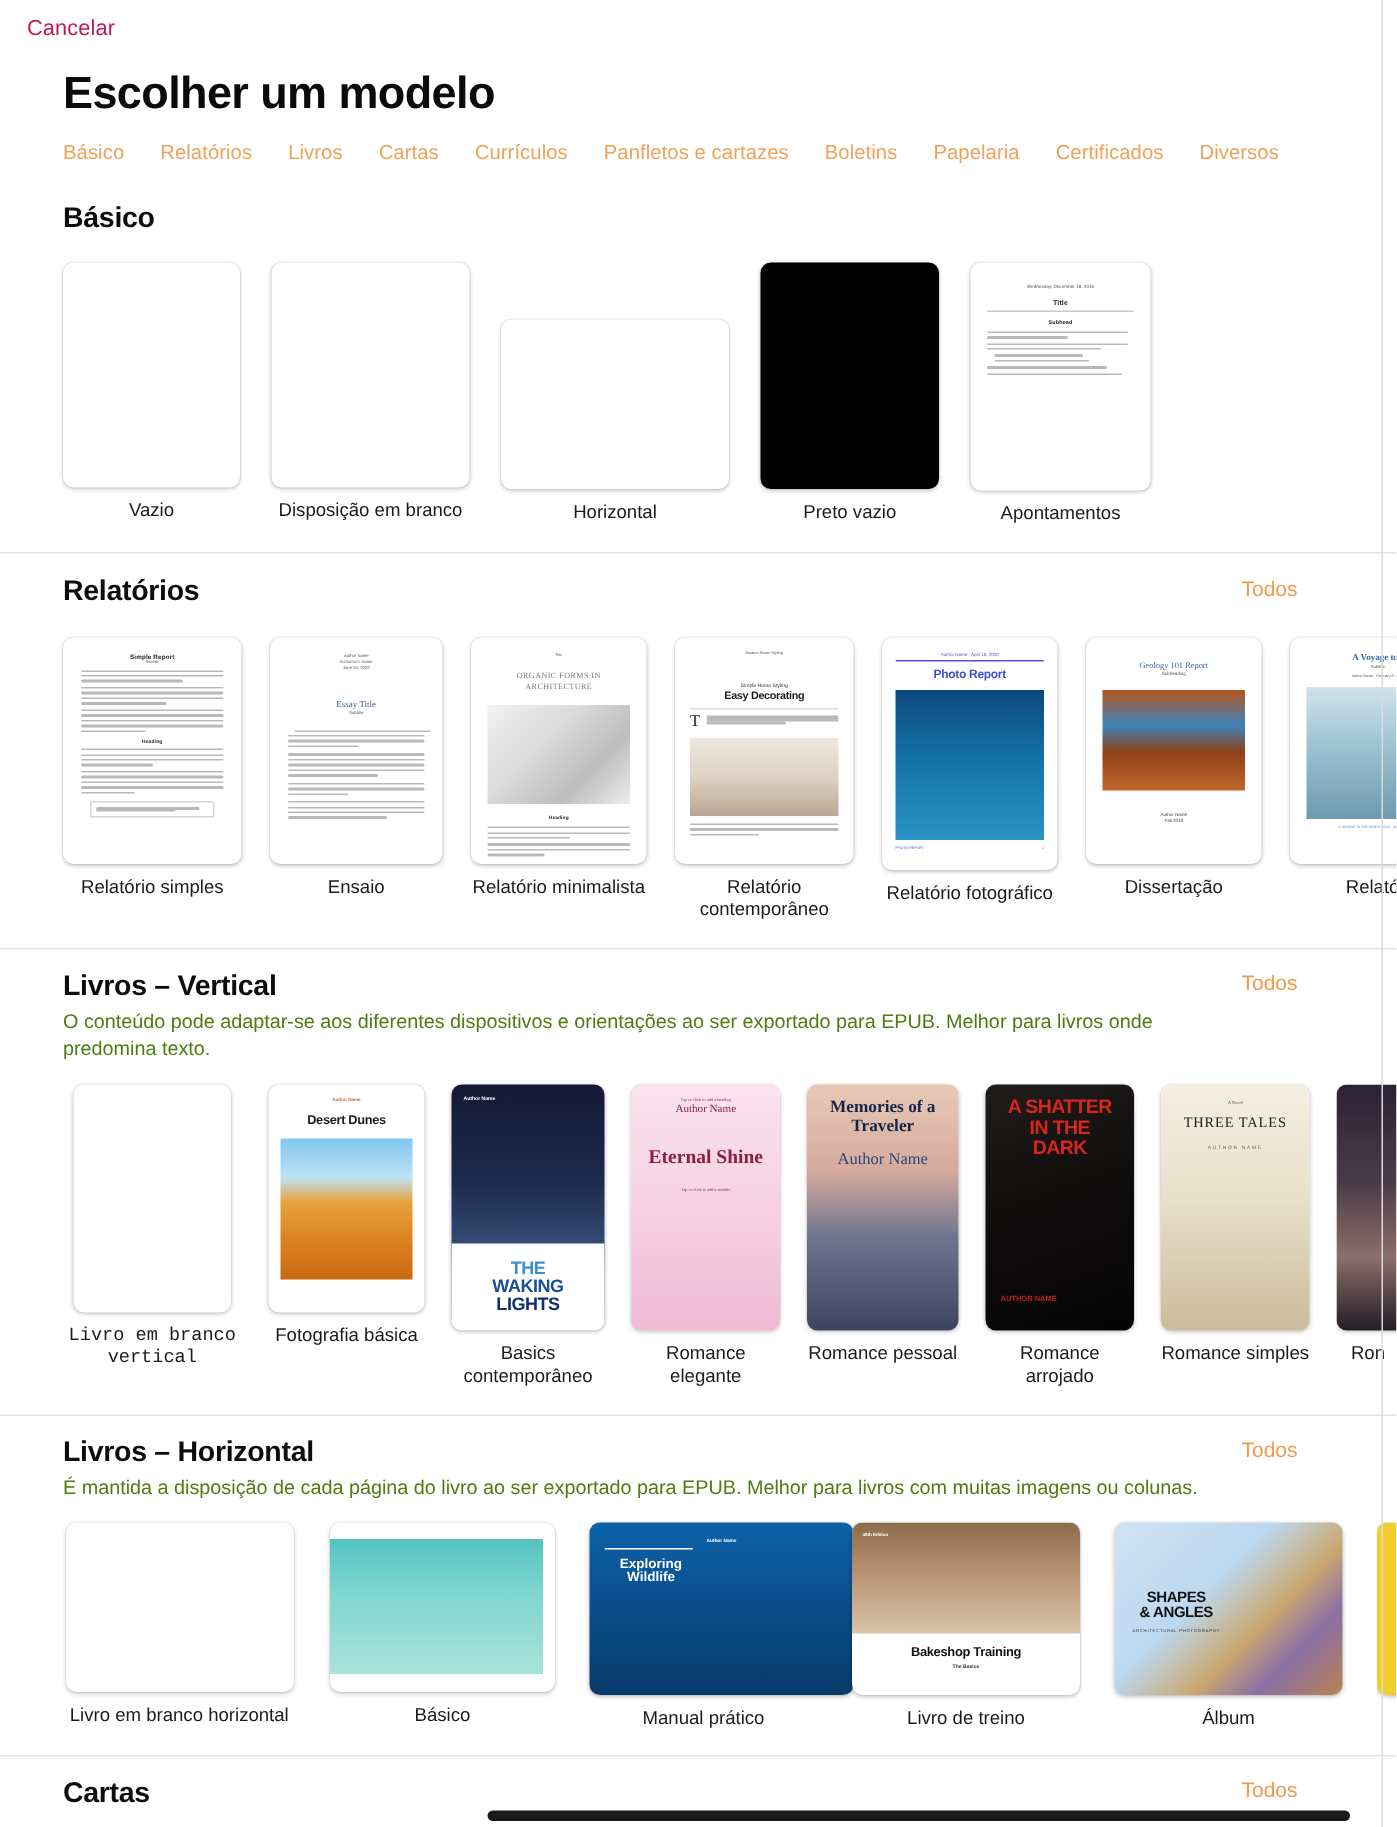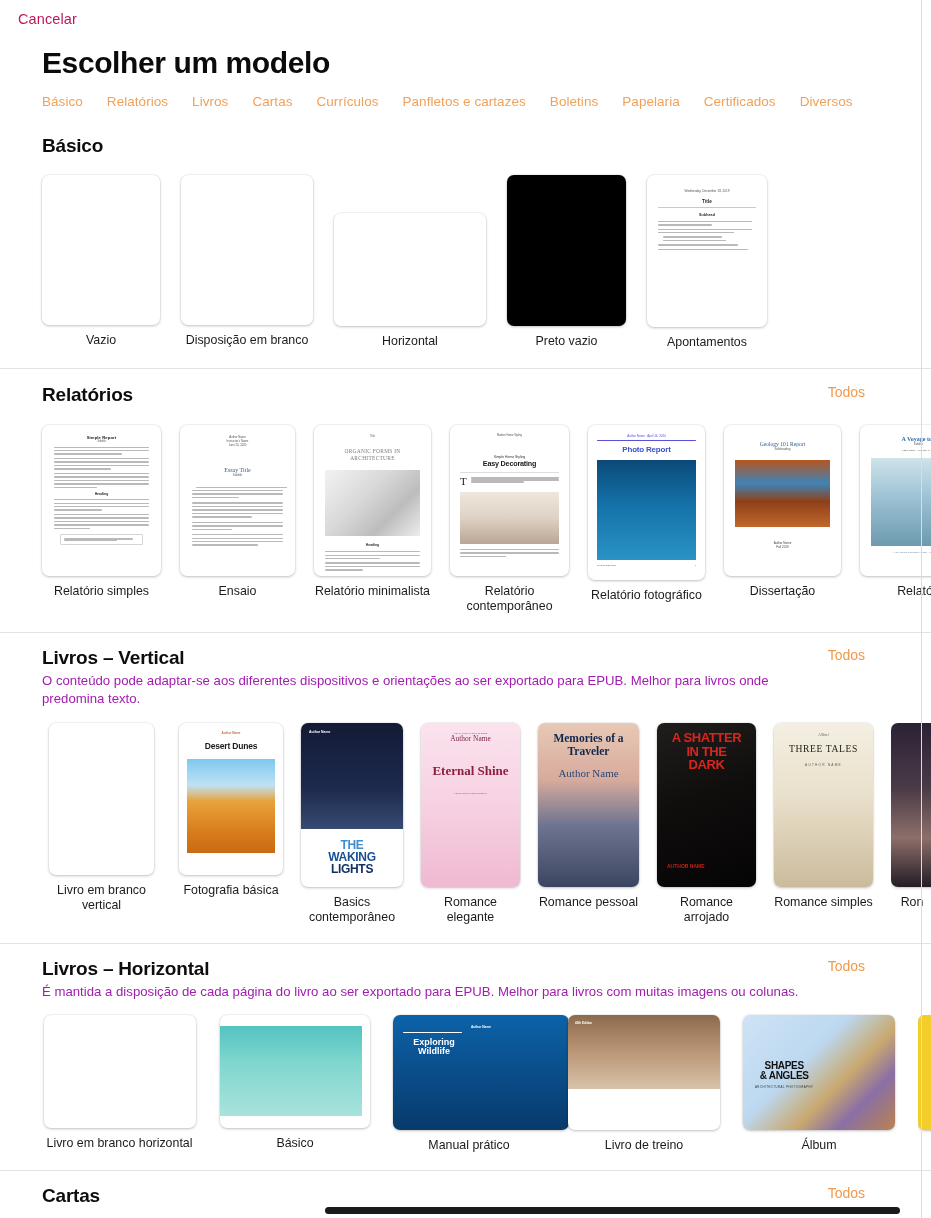--- a/index.html
+++ b/index.html
@@ -40,21 +40,21 @@
   .scroll-area { position: relative; }
   .section { position: relative; padding: 0 0 0 0; }
   .section-inner { padding-left: 42px; padding-right: 10px; }
   .sec-divider { height: 1px; background: #e3e3e3; width: 100%; }
   .sec-head {
     display: flex; align-items: flex-start; justify-content: space-between;
     padding-right: 56px;
   }
   .sec-title { font-size: 19px; font-weight: bold; color: #0d0d0d; letter-spacing: -.2px; }
   .sec-all { font-size: 14px; color: #F2994A; cursor: pointer; white-space: nowrap; }
-  .sec-desc { font-size: 13.2px; color: #a21caf; line-height: 1.42; max-width: 790px; margin-top: 3px; }
+  .sec-desc { font-size: 13.2px; color: #4d7c0f; line-height: 1.42; max-width: 790px; margin-top: 3px; }
 
   .row { display: flex; align-items: flex-start; gap: 0; margin-top: 13px; }
   .tpl { flex: 0 0 auto; text-align: center; }
   .tpl-label {
     font-size: 12.4px; color: #1b1b1b; margin-top: 8px; line-height: 1.25;
     width: 100%; word-wrap: break-word;
   }
   .thumb {
     background: #fff; border-radius: 7px;
     box-shadow: 0 1px 3px rgba(0,0,0,.22), 0 0 0 .5px rgba(0,0,0,.07);
@@ -362,21 +362,21 @@
         <div class="sec-head">
           <div>
             <div class="sec-title">Livros – Vertical</div>
           </div>
           <div class="sec-all">Todos</div>
         </div>
         <div class="sec-desc">O conteúdo pode adaptar-se aos diferentes dispositivos e orientações ao ser exportado para EPUB. Melhor para livros onde predomina texto.</div>
 
         <div class="row" style="gap:18px;margin-top:14px;">
 
-          <div class="tpl" style="width:119px;">
+          <div class="tpl" style="width:119px;font-family:Liberation Mono, monospace;">
             <div class="thumb" style="width:105px;height:152px;"></div>
             <div class="tpl-label">Livro em branco vertical</div>
           </div>
 
           <div class="tpl" style="width:104px;">
             <div class="thumb" style="width:104px;height:152px;">
               <div style="padding:8px 8px 0;">
                 <div style="font-size:3px;color:#c0703a;font-weight:bold;">Author Name</div>
                 <div style="margin-top:6px;font-size:8.5px;font-weight:bold;color:#1a1a1a;letter-spacing:-.2px;">Desert Dunes</div>
               </div>
@@ -485,20 +485,24 @@
               </div>
             </div>
             <div class="tpl-label">Manual prático</div>
           </div>
 
           <div class="tpl" style="width:152px;">
             <div class="thumb" style="width:152px;height:115px;position:relative;">
               <div class="img-bakery" style="height:74px;width:100%;position:relative;">
                 <div style="position:absolute;left:7px;top:6px;font-size:3px;color:#fff;font-weight:bold;">40th Edition</div>
               </div>
+              <div style="padding:7px 9px;">
+                <div style="font-size:8.6px;font-weight:bold;color:#111;letter-spacing:-.2px;">Bakeshop Training</div>
+                <div style="margin-top:3px;font-size:3.4px;color:#333;font-weight:bold;">The Basics</div>
+              </div>
             </div>
             <div class="tpl-label">Livro de treino</div>
           </div>
 
           <div class="tpl" style="width:152px;">
             <div class="thumb img-shapes" style="width:152px;height:115px;position:relative;">
               <div style="position:absolute;left:12px;top:46px;">
                 <div style="font-size:10px;font-weight:bold;color:#111;line-height:1.02;letter-spacing:-.3px;">SHAPES<br>&amp; ANGLES</div>
                 <div style="margin-top:4px;font-size:2.8px;color:#333;letter-spacing:.5px;">ARCHITECTURAL PHOTOGRAPHY</div>
               </div>

